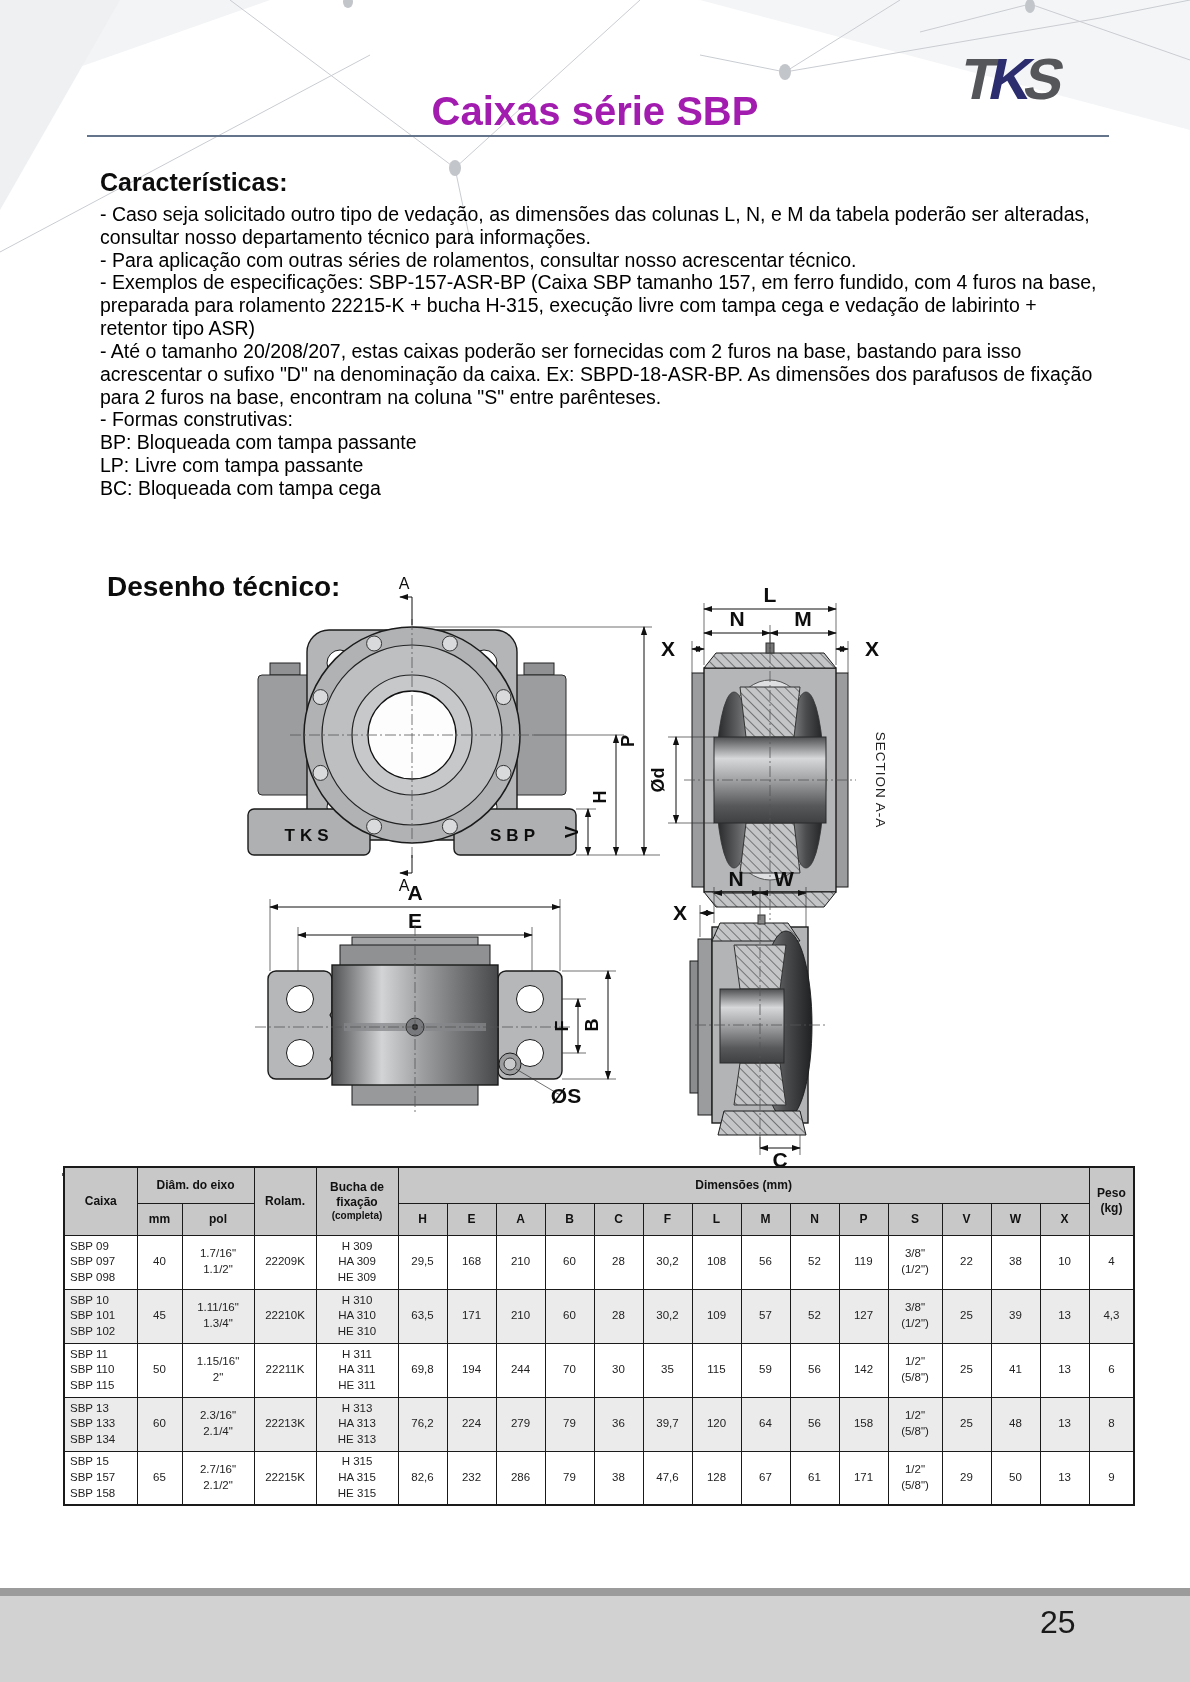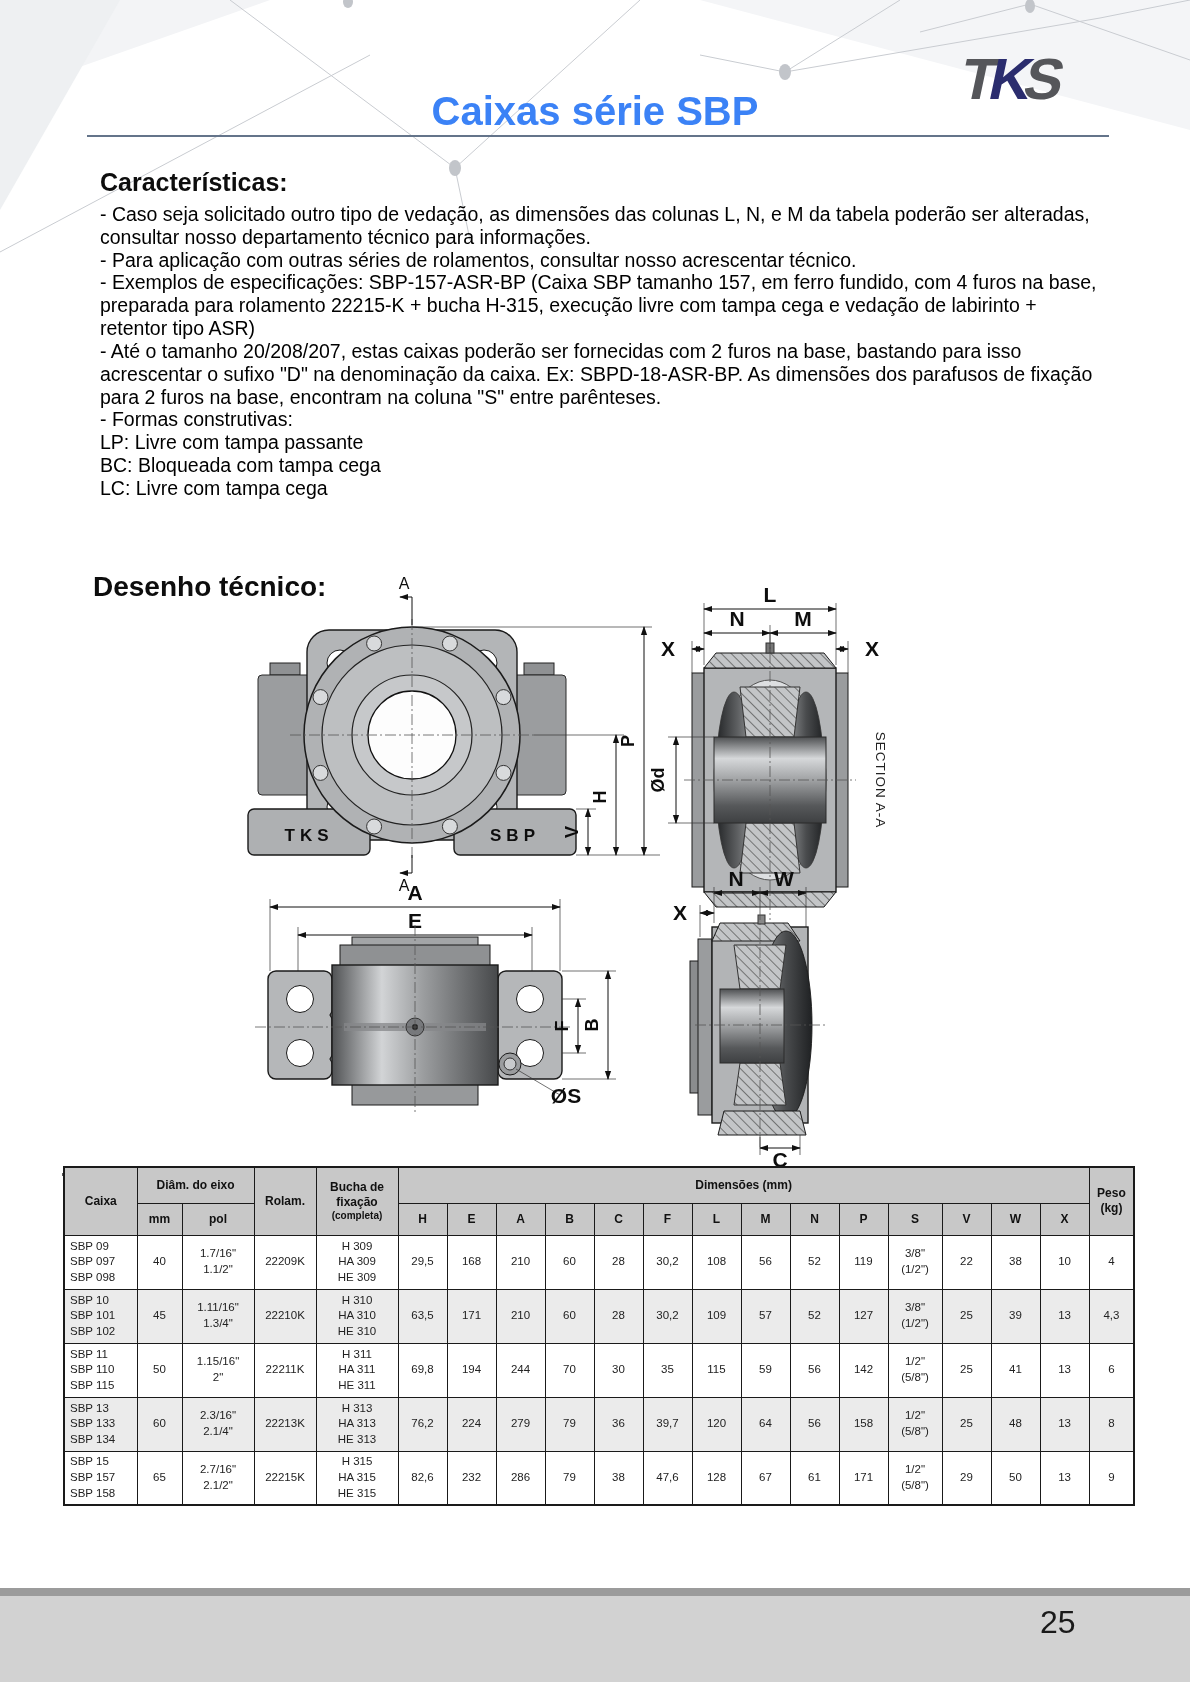--- a/index.html
+++ b/index.html
@@ -1,32 +1,32 @@
 <!DOCTYPE html>
 <html><head>
 <meta charset="utf-8">
 <style>
   html,body{margin:0;padding:0;background:#fff;}
   .page{position:relative;width:1190px;height:1682px;background:#ffffff;overflow:hidden;
         font-family:"Liberation Sans",sans-serif;color:#111;}
   
   .bg-net{position:absolute;top:0;left:0;pointer-events:none;}
   .title{position:absolute;top:62px;left:0;width:1190px;text-align:center;
-         font-size:40px;font-weight:bold;color:#3b82f6;letter-spacing:0;}
+         font-size:40px;font-weight:bold;color:#a21caf;letter-spacing:0;}
   .logo{position:absolute;top:50px;left:962px;font-weight:bold;font-size:58px;
         transform:skewX(-12deg);letter-spacing:-7px;line-height:1;}
   .logo .lt,.logo .ls{color:#55565a;}
   .logo .lk{color:#2b2d6e;}
   .rule{position:absolute;top:135px;left:87px;width:1022px;height:2px;background:#64748a;}
   
   .carac-h{position:absolute;top:147px;left:100px;font-size:25px;font-weight:bold;color:#0d0d0d;}
   .carac-body{position:absolute;top:203px;left:100px;width:1002px;font-size:19.5px;line-height:1.17;color:#000;}
   .carac-body p{margin:0;padding:0;}
   
-  .desenho-h{position:absolute;top:548px;left:93px;font-size:28px;font-weight:bold;color:#0d0d0d;}
+  .desenho-h{position:absolute;top:548px;left:107px;font-size:28px;font-weight:bold;color:#0d0d0d;}
   .drawing{position:absolute;top:575px;left:0;}
   .dim{stroke:#111;stroke-width:1;fill:none;}
   .ext{stroke:#333;stroke-width:0.7;fill:none;}
   .ctr{stroke:#555;stroke-width:0.8;fill:none;stroke-dasharray:11 3 2 3;}
   .olt2{stroke:#2a2a2a;stroke-width:1;}
   .dlabel{font-weight:bold;font-size:21px;fill:#0d0d0d;text-anchor:middle;}
   .dlabel-s{font-weight:bold;font-size:18px;fill:#0d0d0d;text-anchor:middle;}
   .slabel{font-size:16px;fill:#0d0d0d;text-anchor:middle;}
   .seclabel{font-size:13.5px;fill:#222;text-anchor:middle;letter-spacing:1px;}
   .footlabel{font-weight:bold;font-size:17px;fill:#0d0d0d;text-anchor:middle;letter-spacing:5px;}
@@ -82,23 +82,23 @@
   <div class="logo"><span class="lt">T</span><span class="lk">K</span><span class="ls">S</span></div>
   <div class="rule"></div>
 
   <h2 class="carac-h">Características:</h2>
   <div class="carac-body">
     <p>- Caso seja solicitado outro tipo de vedação, as dimensões das colunas L, N, e M da tabela poderão ser alteradas, consultar nosso departamento técnico para informações.</p>
     <p>- Para aplicação com outras séries de rolamentos, consultar nosso acrescentar técnico.</p>
     <p>- Exemplos de especificações: SBP-157-ASR-BP (Caixa SBP tamanho 157, em ferro fundido, com 4 furos na base, preparada para rolamento 22215-K + bucha H-315, execução livre com tampa cega e vedação de labirinto + retentor tipo ASR)</p>
     <p>- Até o tamanho 20/208/207, estas caixas poderão ser fornecidas com 2 furos na base, bastando para isso acrescentar o sufixo "D" na denominação da caixa. Ex: SBPD-18-ASR-BP. As dimensões dos parafusos de fixação para 2 furos na base, encontram na coluna "S" entre parênteses.</p>
     <p>- Formas construtivas:</p>
+    <p>BP: Bloqueada com tampa passante</p>
     <p>LP: Livre com tampa passante</p>
     <p>BC: Bloqueada com tampa cega</p>
-    <p>LC: Livre com tampa cega</p>
   </div>
 
   <h2 class="desenho-h">Desenho técnico:</h2>
 
   <svg class="drawing" width="1190" height="598" viewBox="0 0 1190 598">
     <defs>
       <marker id="ma" viewBox="0 0 10 10" refX="9" refY="5" markerWidth="9" markerHeight="9" orient="auto-start-reverse">
         <path d="M0,1.5 L10,5 L0,8.5 z" fill="#111"></path>
       </marker>
       <pattern id="hat" width="7" height="7" patternUnits="userSpaceOnUse" patternTransform="rotate(45)">

